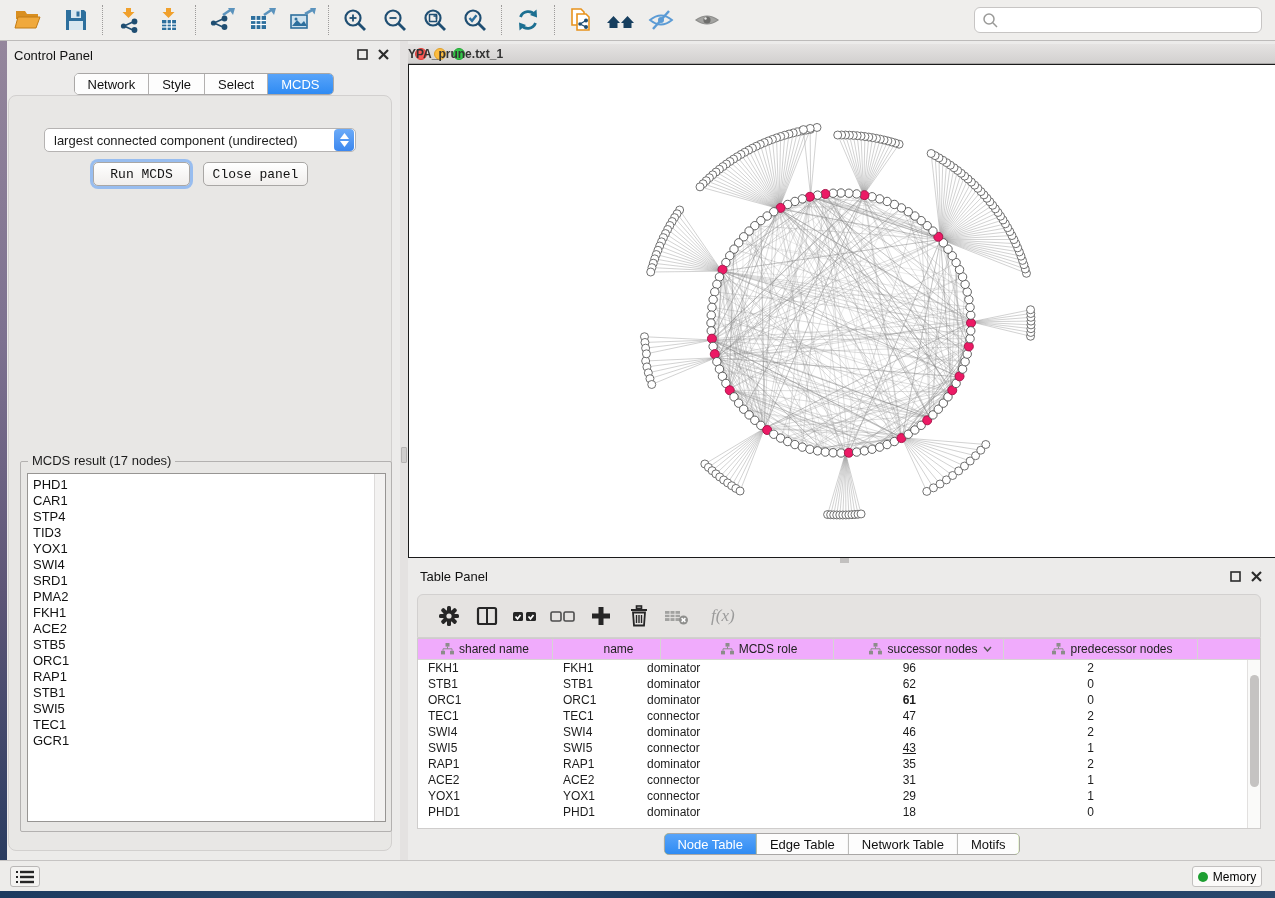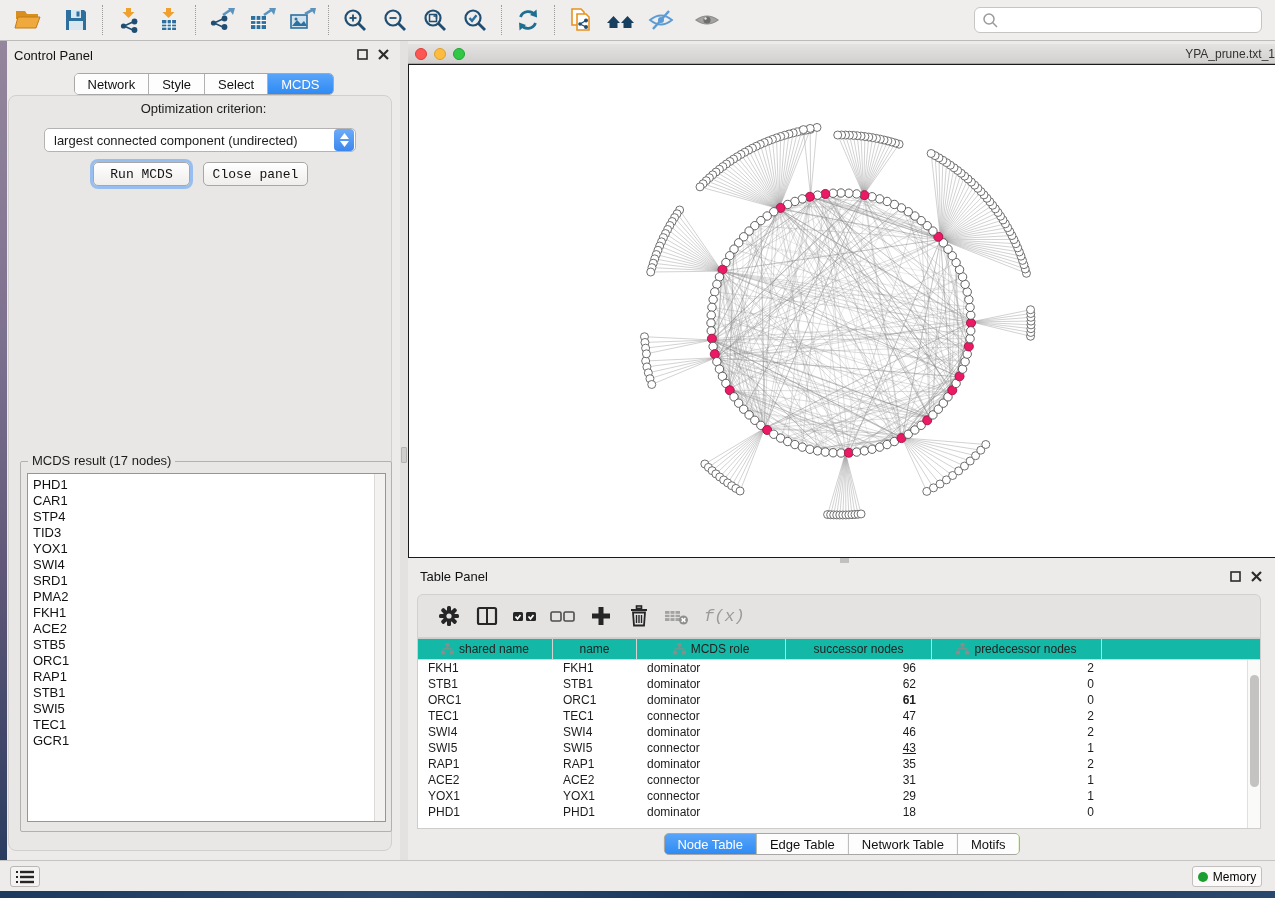--- a/index.html
+++ b/index.html
@@ -72,40 +72,40 @@
   
   #pane-divider { left:400px; top:41px; width:8px; height:819px; background:#e4e2e1; }
   #pane-handle { position:absolute; left:1px; top:406px; width:6px; height:16px;
     background:#cfcdcc; border:1px solid #b5b3b2; border-radius:1px; }
 
   
   #net-titlebar { left:408px; top:44px; width:867px; height:20px;
     background:linear-gradient(#e5e3e2,#d2d0cf); border-bottom:1px solid #a9a7a6;
     display:flex; align-items:center; }
   .light { width:12px; height:12px; border-radius:50%; margin-left:7px; }
-  #net-title { position:absolute; left:0; right:0; text-align:right; font-size:12px;
-    font-weight:normal; color:#333; }
+  #net-title { position:absolute; left:0; right:12px; text-align:left; font-size:12px;
+    font-weight:bold; color:#333; }
   #net-canvas { left:408px; top:64px; width:867px; height:494px; background:#fff;
     border:1px solid #1a1a1a; border-right:none; }
   #net-splitter-dot { left:840px; top:558px; width:9px; height:5px; background:#c2c0bf; }
 
   
   #table-panel { left:408px; top:563px; width:867px; height:297px; background:#ecebea; }
   #tp-title { position:absolute; left:12px; top:6px; font-size:13px; color:#111; }
   #tp-float { right:33px; } #tp-close { right:12px; }
   #tp-toolbar { position:absolute; left:9px; top:31px; width:844px; height:44px;
     background:#e5e3e1; border:1px solid #d2d0cf; border-radius:6px 6px 0 0;
     display:flex; align-items:center; padding-left:12px; }
   .ttool { width:38px; height:36px; display:flex; align-items:center; justify-content:center;
     background:transparent; border:none; }
-  #fx-label { font-size:17px; font-family:Liberation Mono, monospace; font-style:italic;
-    color:#9b9b9b; margin-left:8px; }
+  #fx-label { font-size:17px; font-family:Liberation Serif, serif; font-style:italic;
+    color:#9b9b9b; margin-left:15px; }
   #tp-table { position:absolute; left:9px; top:75px; width:844px; height:191px;
     background:#fff; border:1px solid #cfcdcc; overflow:hidden; }
-  #tp-header { display:flex; height:21px; background:#14b8a6; border-bottom:1px solid #d6d4d3; }
+  #tp-header { display:flex; height:21px; background:#f0abfc; border-bottom:1px solid #d6d4d3;gap:24px; }
   .hcell { display:flex; align-items:center; justify-content:center; gap:5px;
     border-right:1px solid #d6d4d3; font-size:12px; color:#222; position:relative; }
   .tbl-row { display:flex; height:16px; align-items:center; }
   .tcell { font-size:12px; white-space:nowrap; overflow:hidden; }
   .tcell.left { padding-left:10px; text-align:left; }
   .tcell.right { text-align:right; }
   #tp-vscroll { position:absolute; right:0; top:21px; width:13px; bottom:0;
     background:#fafaf9; border-left:1px solid #e2e0df; }
   #tp-vthumb { position:absolute; left:2px; top:15px; width:9px; height:112px;
     background:#c5c3c2; border-radius:5px; }
@@ -297,21 +297,20 @@
         </svg>
     </span>
   </div>
   <div id="cp-inner"></div>
   <div id="cp-tabs">
       <span class="seg-tab">Network</span>
       <span class="seg-tab">Style</span>
       <span class="seg-tab">Select</span>
       <span class="seg-tab active">MCDS</span>
     </div>
-  <div id="opt-label">Optimization criterion:</div>
   <div id="opt-select">
     <span id="opt-select-value">largest connected component (undirected)</span>
     <span id="opt-stepper">
       <svg width="9" height="6" viewBox="0 0 9 6">
           <polygon points="4.5,0 9,6 0,6" fill="#fff"></polygon>
         </svg>
       <svg width="9" height="6" viewBox="0 0 9 6">
           <polygon points="0,0 9,0 4.5,6" fill="#fff"></polygon>
         </svg>
     </span>
@@ -1202,21 +1201,21 @@
               <rect x="4.5" y="0" width="4" height="3.6"></rect>
               <rect x="0" y="7.8" width="4" height="3.6"></rect>
               <rect x="9" y="7.8" width="4" height="3.6"></rect>
             </g>
             <g stroke="#8c8c8a" stroke-width="1" fill="none">
               <path d="M6.5 3.6 v2.2 M2 7.8 v-2 h9 v2"></path>
             </g>
           </svg>
           <span>MCDS role</span>
         </div>
-        <div class="hcell" style="width: 146px; flex-direction: column;">
+        <div class="hcell" style="width: 146px;">
           <svg width="13" height="12" viewBox="0 0 13 12">
             <g fill="#8c8c8a">
               <rect x="4.5" y="0" width="4" height="3.6"></rect>
               <rect x="0" y="7.8" width="4" height="3.6"></rect>
               <rect x="9" y="7.8" width="4" height="3.6"></rect>
             </g>
             <g stroke="#8c8c8a" stroke-width="1" fill="none">
               <path d="M6.5 3.6 v2.2 M2 7.8 v-2 h9 v2"></path>
             </g>
           </svg>

